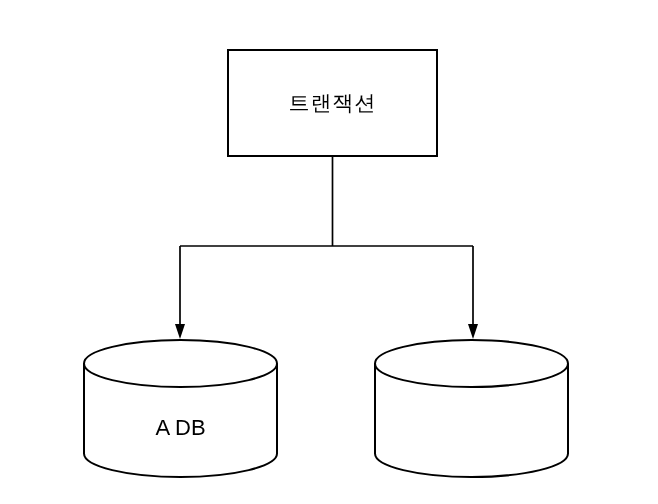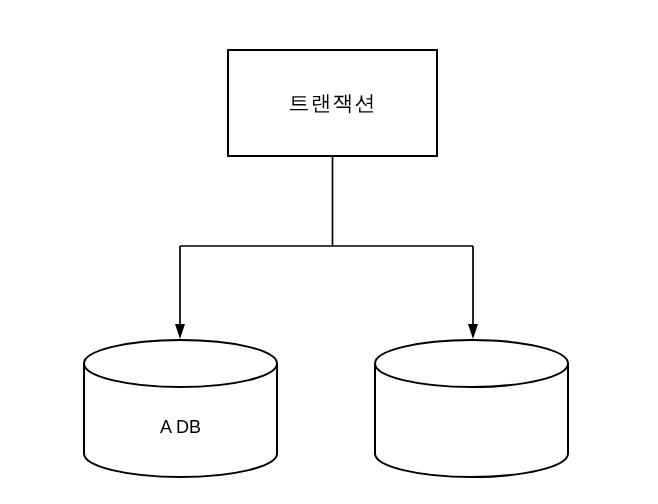--- a/index.html
+++ b/index.html
@@ -36,21 +36,21 @@
     height: 106px;
     font-size: 21px;
     letter-spacing: 1px;
   }
   .db-label {
     width: 193px;
     top: 340px;
     height: 137px;
     padding-top: 38px;
     box-sizing: border-box;
-    font-size: 18px;
+    font-size: 22px;
   }
   .db-label-a { left: 84px; }
   .db-label-b { left: 375px; }
 </style>
 </head>
 <body>
 
 <div class="canvas">
 
   <svg width="658" height="504" viewBox="0 0 658 504">

